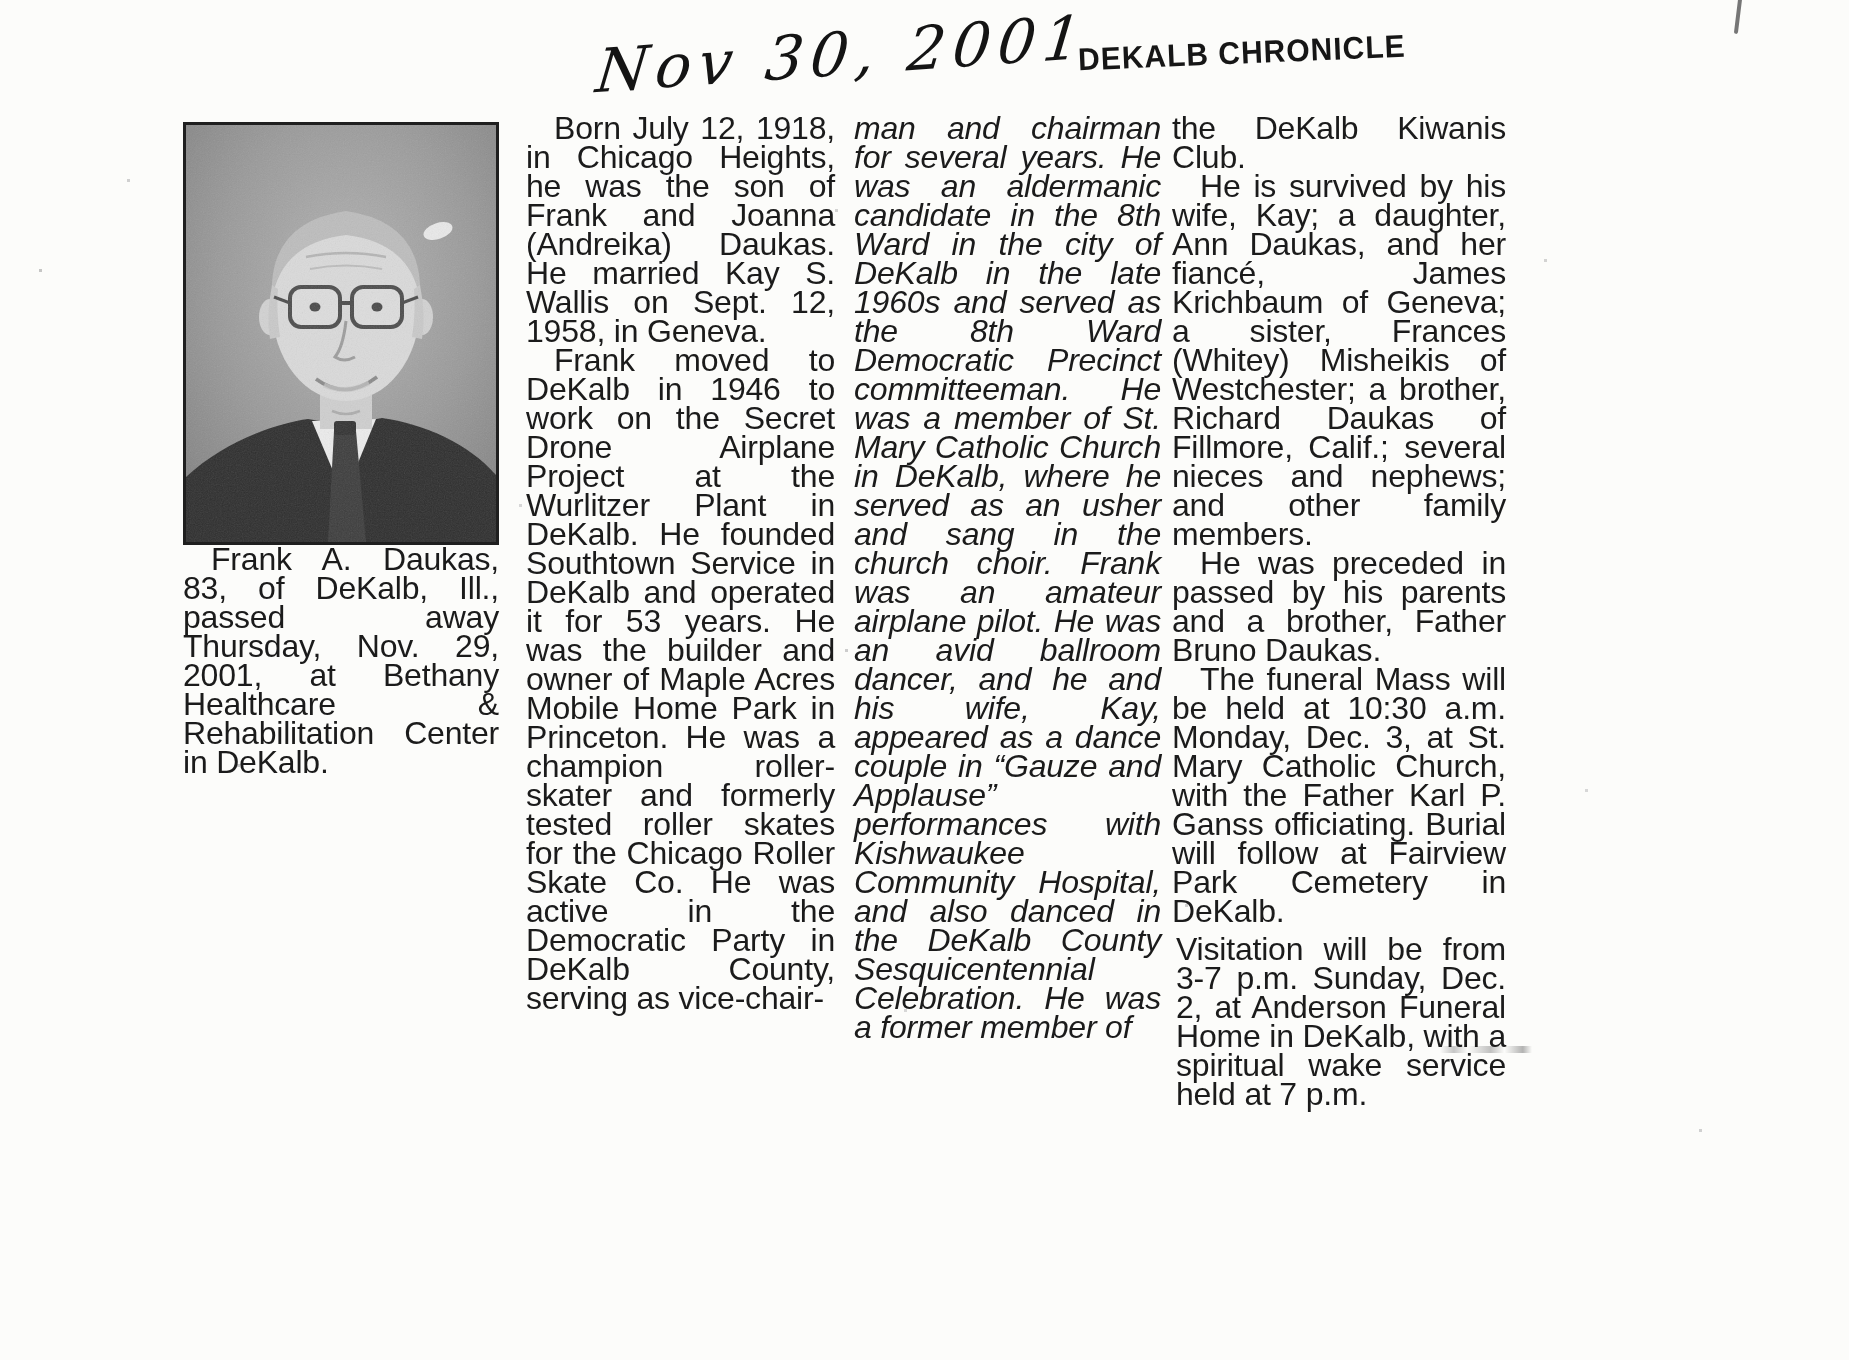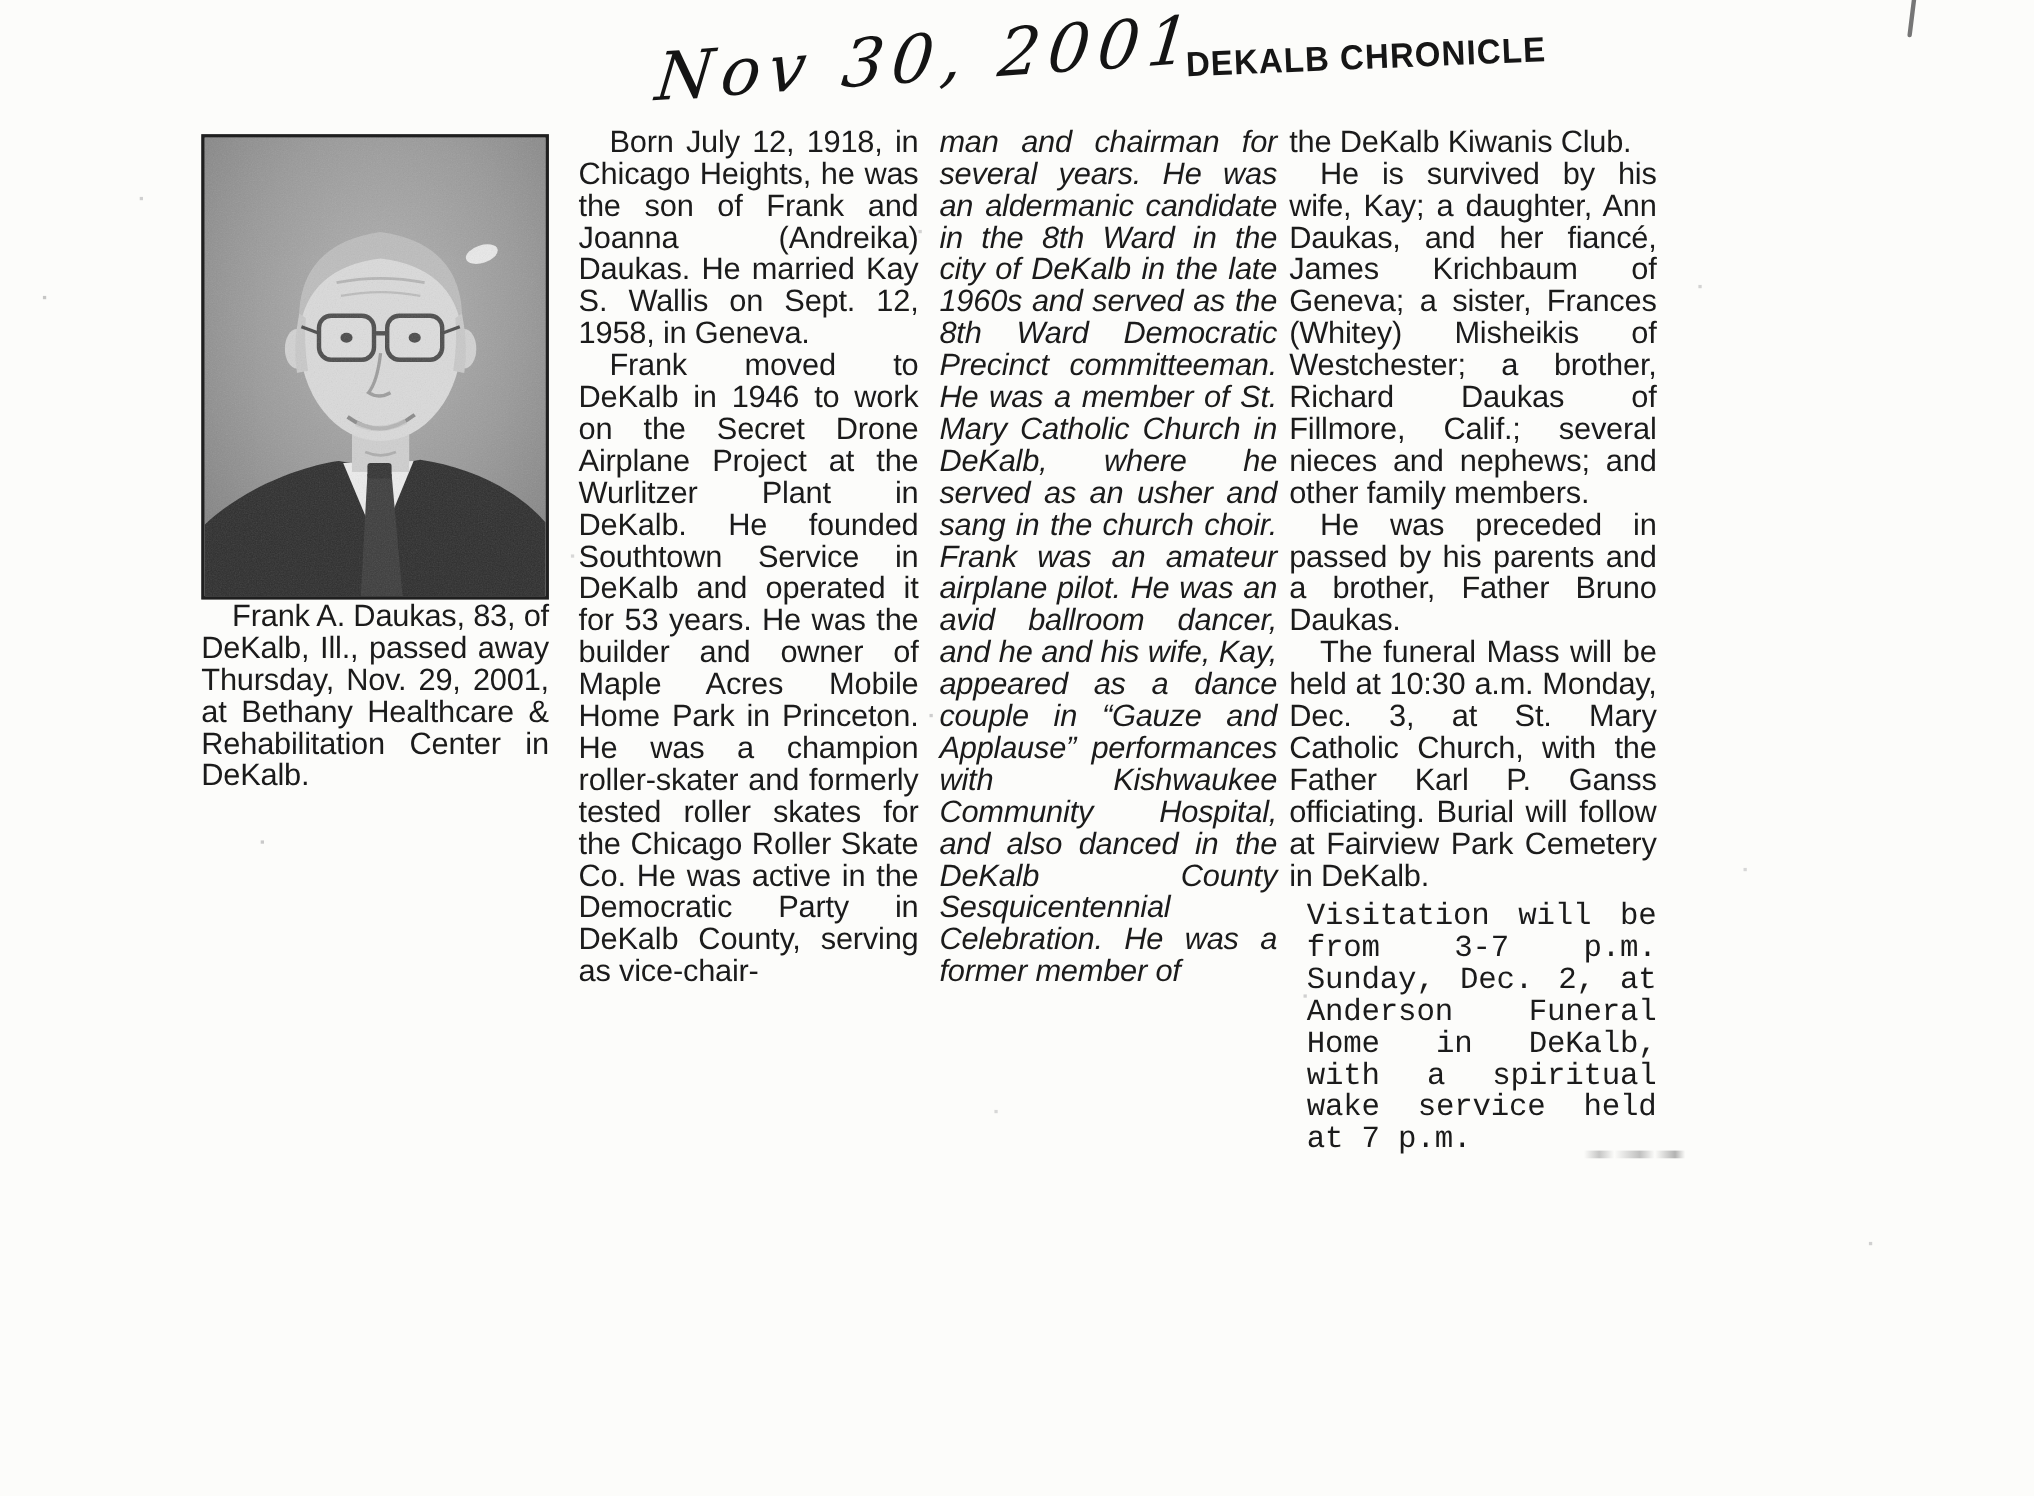--- a/index.html
+++ b/index.html
@@ -47,29 +47,29 @@
       520px 505px 0 1px #cfcfcf, 836px 210px 0 1px #c9c9c9, 846px 650px 0 1px #c2c2c2,
       1182px 420px 0 1px #cccccc, 1186px 905px 0 1px #c6c6c6, 1545px 260px 0 1px #c9c9c9,
       1586px 790px 0 1px #cfcfcf, 1700px 1130px 0 1px #c6c6c6, 905px 1010px 0 1px #cfcfcf;
     opacity:.8;
   }
 
   
   .col{position:absolute;}
   .col p{
     margin:0;
-    font-size:28px;line-height:29px;letter-spacing:-0.2px;
+    font-size:32px;line-height:29px;letter-spacing:-0.2px;
     text-align:justify;
   }
   .col p.indent{text-indent:28px;}
   .col1{left:183px;top:122px;width:316px;}
   .col2{left:526px;top:114px;width:309px;}
   .col3{left:854px;top:114px;width:307px;font-style:italic;}
   .col4{left:1172px;top:114px;width:334px;}
-  .col4 p.block-shift{margin-left:16px;margin-top:9px;font-family:Liberation Mono, monospace;}
+  .col4 p.block-shift{margin-left:4px;margin-top:9px;}
 
   .photo{
     margin:0;width:310px;height:417px;
     border:3px solid #1f1f1f;
     background:#9c9c9c;
     box-sizing:content-box;
   }
   .photo svg{display:block;width:100%;height:100%;}
 
   h1.headline{

